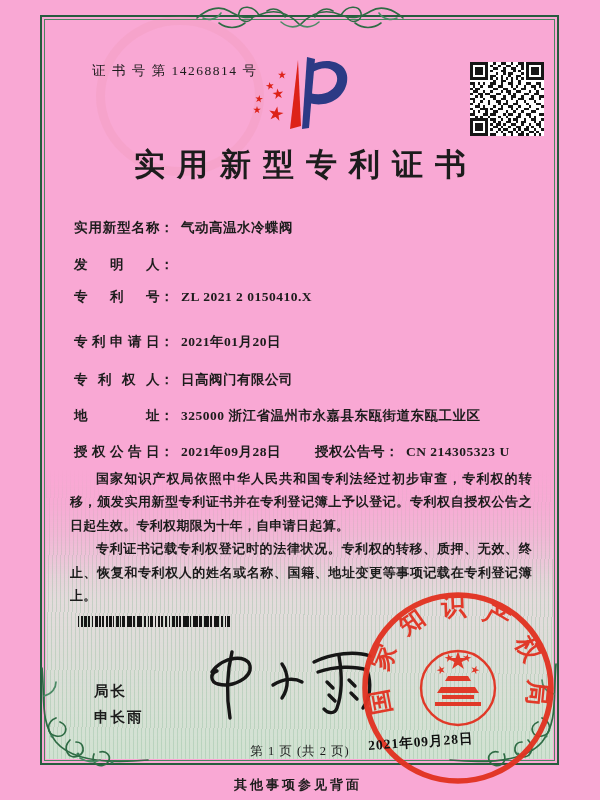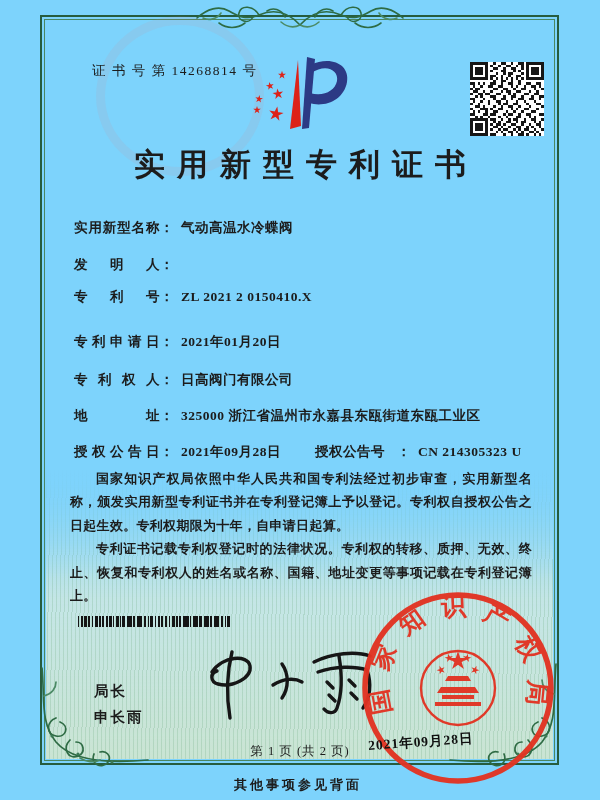--- a/index.html
+++ b/index.html
@@ -1,16 +1,16 @@
 <!DOCTYPE html>
 <html><head>
 <meta charset="utf-8">
 <style>
   html,body{margin:0;padding:0;background:#e9e7e2;}
-  .page{position:relative;width:600px;height:800px;background:#7dd3fc;overflow:hidden;
+  .page{position:relative;width:600px;height:800px;background:#f9a8d4;overflow:hidden;
         font-family:"Liberation Serif","DejaVu Serif",serif;color:#1c1c1c;}
   
   .frame{position:absolute;left:40px;top:15px;width:515px;height:746px;border:2px solid #265c3e;}
   .frame-inner{position:absolute;inset:2px;border:1px solid #4a8560;}
   
   .guilloche{position:absolute;left:4px;right:4px;bottom:4px;height:290px;pointer-events:none;
     background:
       repeating-linear-gradient(91deg, rgba(110,170,128,.25) 0 1px, rgba(0,0,0,0) 1px 4px),
       linear-gradient(180deg, rgba(223,238,225,.0) 0%, rgba(220,236,222,.75) 45%, rgba(206,229,209,.95) 100%);
     -webkit-mask-image:linear-gradient(180deg,transparent 0,black 38%);
@@ -19,21 +19,21 @@
   .cert-no{position:absolute;left:92px;top:62px;font-size:13.5px;letter-spacing:1.5px;font-weight:500;}
   .logo{position:absolute;left:248px;top:54px;width:106px;height:86px;}
   .qr{position:absolute;left:470px;top:62px;width:74px;height:74px;}
   .title{position:absolute;left:0;right:0;top:144px;text-align:center;font-size:31px;font-weight:700;
          letter-spacing:12px;text-indent:12px;}
   .frow{position:absolute;left:74px;width:460px;display:flex;align-items:center;
         font-size:13.5px;font-weight:700;letter-spacing:.5px;white-space:nowrap;}
   .flabel{flex:0 0 86px;display:inline-block;width:86px;text-align:justify;text-align-last:justify;}
   .fcolon{margin-right:7px;}
   .pair2{margin-left:34px;display:flex;align-items:baseline;}
-  .pair2 .flabel2{margin-right:12px;}
+  .pair2 .flabel2{margin-right:0;}
   .paras{position:absolute;left:70px;top:467px;width:462px;font-size:13px;font-weight:700;
          line-height:1.8;letter-spacing:.3px;text-align:justify;}
   .paras p{margin:0;text-indent:2em;}
   .barcode{position:absolute;left:78px;top:616px;width:152px;height:11px;
     background:
       repeating-linear-gradient(90deg,#151515 0 1.5px,transparent 1.5px 3.5px),
       repeating-linear-gradient(90deg,#151515 0 1px,transparent 1px 6px,#151515 6px 8.5px,transparent 8.5px 11px);}
   .signer{position:absolute;left:94px;top:678px;font-family:"Liberation Sans","DejaVu Sans",sans-serif;
           font-size:14.5px;font-weight:700;letter-spacing:2px;line-height:1.8;}
   .signature{position:absolute;left:196px;top:640px;width:195px;height:88px;}
@@ -205,21 +205,21 @@
       <span class="fcolon">：</span>
     <span class="fvalue">2021年09月28日</span>
     <span class="pair2">
       <span class="flabel2">授权公告号</span>
         <span class="fcolon">：</span>
       <span class="fvalue">CN 214305323 U</span>
     </span>
   </div>
 
   <div class="paras">
-    <p>国家知识产权局依照中华人民共和国专利法经过初步审查，实用新型名称，颁发实用新型专利证书并在专利登记簿上予以登记。专利权自授权公告之日起生效。专利权期限为十年，自申请日起算。</p>
+    <p>国家知识产权局依照中华人民共和国专利法经过初步审查，专利权的转移，颁发实用新型专利证书并在专利登记簿上予以登记。专利权自授权公告之日起生效。专利权期限为十年，自申请日起算。</p>
     <p>专利证书记载专利权登记时的法律状况。专利权的转移、质押、无效、终止、恢复和专利权人的姓名或名称、国籍、地址变更等事项记载在专利登记簿上。</p>
   </div>
 
   <div class="barcode"></div>
 
   <div class="signer">
     <div>局长</div>
     <div>申长雨</div>
   </div>
 

